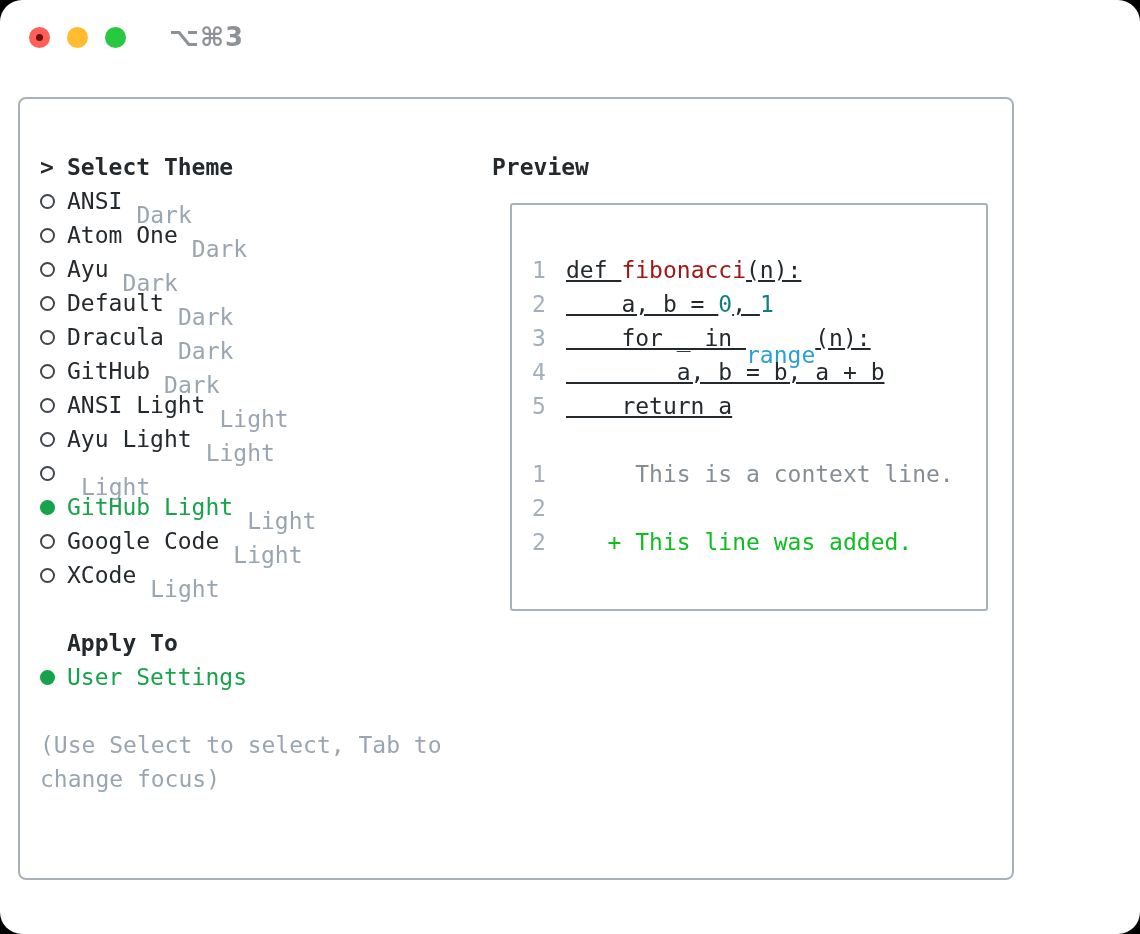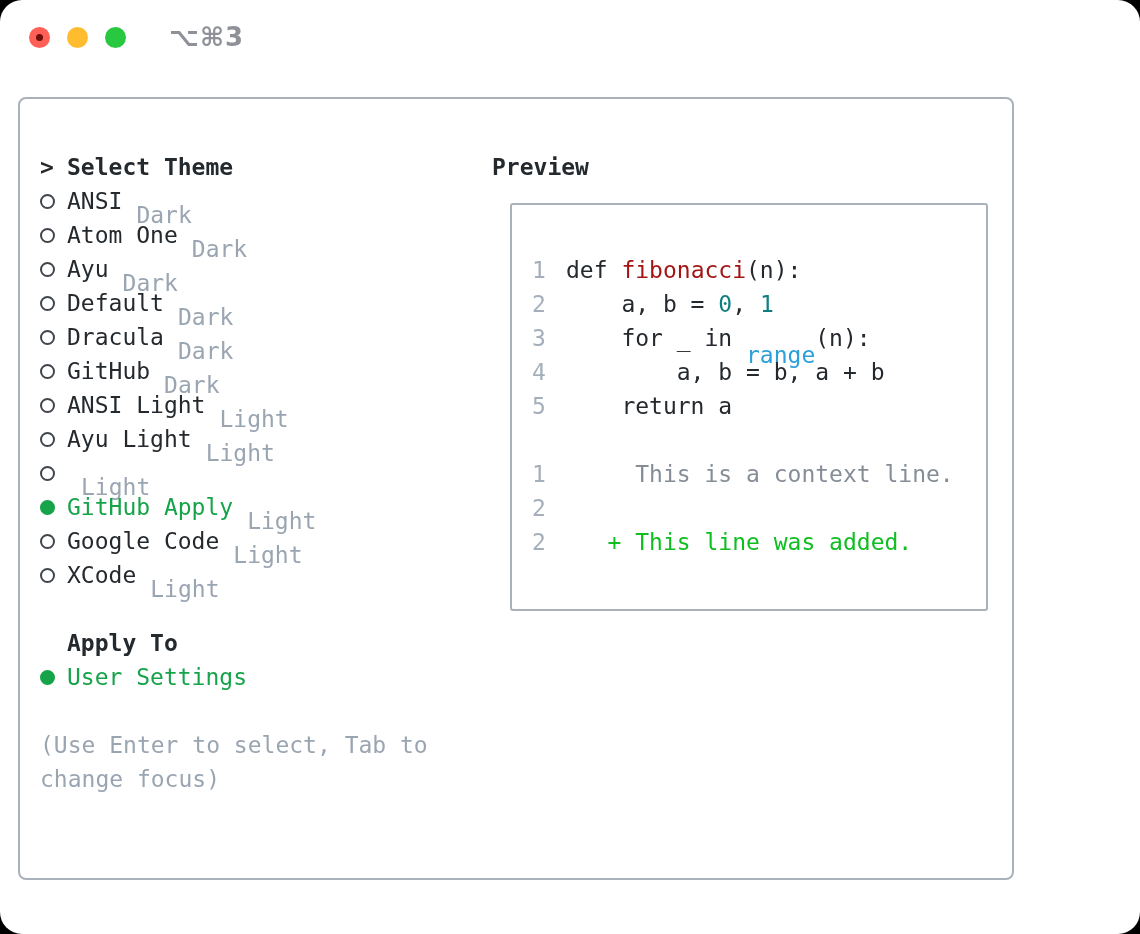--- a/index.html
+++ b/index.html
@@ -49,21 +49,21 @@
   }
   
   .preview-title{position:absolute; left:472px; top:51px;}
   .preview-box{
     position:absolute; left:490px; top:104px; width:478px; height:408px;
     border:2px solid var(--border); border-radius:3px; background:#fff;
     padding:48px 0 0 20px;
   }
   .cl{height:34px; display:flex; align-items:center; white-space:pre; font-size:23px;}
   .ln{display:inline-block; width:34px; color:var(--line-number); flex:0 0 34px;}
-  .c-plain{color:var(--text);}
+  .c-plain{color:var(--text);text-decoration:underline;}
   .c-func{color:var(--function-red);}
   .c-number{color:var(--number-teal);}
   .c-builtin{color:var(--builtin-blue);margin-top:34px;}
   .c-context{color:var(--context);}
   .c-deleted{color:var(--deleted-red);}
   .c-added{color:var(--added-green);}
 </style>
 </head>
 <body>
 
@@ -87,37 +87,37 @@
       <div id="theme-items">
           <div class="row"><span class="slot"><span class="radio"></span></span><span class="label">ANSI</span><span class="variant">Dark</span></div>
           <div class="row"><span class="slot"><span class="radio"></span></span><span class="label">Atom One</span><span class="variant">Dark</span></div>
           <div class="row"><span class="slot"><span class="radio"></span></span><span class="label">Ayu</span><span class="variant">Dark</span></div>
           <div class="row"><span class="slot"><span class="radio"></span></span><span class="label">Default</span><span class="variant">Dark</span></div>
           <div class="row"><span class="slot"><span class="radio"></span></span><span class="label">Dracula</span><span class="variant">Dark</span></div>
           <div class="row"><span class="slot"><span class="radio"></span></span><span class="label">GitHub</span><span class="variant">Dark</span></div>
           <div class="row"><span class="slot"><span class="radio"></span></span><span class="label">ANSI Light</span><span class="variant">Light</span></div>
           <div class="row"><span class="slot"><span class="radio"></span></span><span class="label">Ayu Light</span><span class="variant">Light</span></div>
           <div class="row"><span class="slot"><span class="radio"></span></span><span class="variant">Light</span></div>
-          <div class="row selected"><span class="slot"><span class="radio on"></span></span><span class="label">GitHub Apply</span><span class="variant">Light</span></div>
+          <div class="row selected"><span class="slot"><span class="radio on"></span></span><span class="label">GitHub Light</span><span class="variant">Light</span></div>
           <div class="row"><span class="slot"><span class="radio"></span></span><span class="label">Google Code</span><span class="variant">Light</span></div>
           <div class="row"><span class="slot"><span class="radio"></span></span><span class="label">XCode</span><span class="variant">Light</span></div>
         </div>
 
       <div class="spacer"></div>
 
       <div class="row header">
         <span class="slot"></span>
         <span class="label">Apply To</span>
       </div>
 
       <div id="apply-items">
           <div class="row selected"><span class="slot"><span class="radio on"></span></span><span class="label">User Settings</span></div>
         </div>
 
-      <div class="hint">(Use Enter to select, Tab to change focus)</div>
+      <div class="hint">(Use Select to select, Tab to change focus)</div>
     </div>
 
     <div class="row header preview-title">Preview</div>
 
     <div class="preview-box" id="preview-box">
         <div class="cl"><span class="ln">1</span><span class="c-plain">def </span><span class="c-func">fibonacci</span><span class="c-plain">(n):</span></div>
         <div class="cl"><span class="ln">2</span><span class="c-plain">    a, b = </span><span class="c-number">0</span><span class="c-plain">, </span><span class="c-number">1</span></div>
         <div class="cl"><span class="ln">3</span><span class="c-plain">    for _ in </span><span class="c-builtin">range</span><span class="c-plain">(n):</span></div>
         <div class="cl"><span class="ln">4</span><span class="c-plain">        a, b = b, a + b</span></div>
         <div class="cl"><span class="ln">5</span><span class="c-plain">    return a</span></div>

